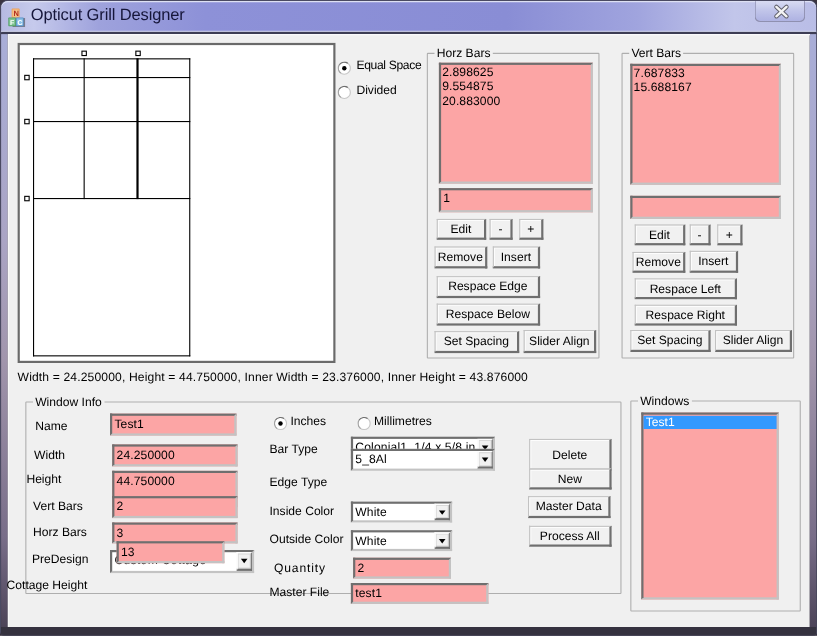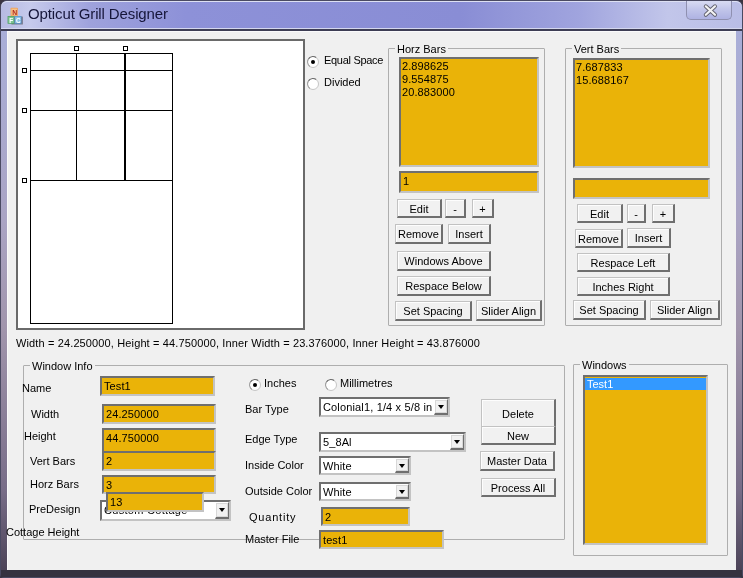--- a/index.html
+++ b/index.html
@@ -28,21 +28,21 @@
   background:linear-gradient(180deg,#d8dbf2 0%,#c2c6ea 45%,#aeb2e2 100%);
   border:1px solid #8f90b0; border-top:none; border-radius:0 0 5px 5px; }
 
 #cv { position:absolute; left:16px; top:39px; width:289px; height:291px; background:#fff; border:2px solid #6a6a6a; }
 .k { position:absolute; background:#000; }
 .hnd { position:absolute; width:5px; height:5px; background:#fff; border:1px solid #000; }
 
 .tx { display:inline-block; white-space:pre; }
 .gb { position:absolute; border:1px solid #aeaeae; border-radius:1px; }
 .gb > span { position:absolute; top:-6px; left:6px; background:#f0f0f0; padding:0 2px; font-size:11px; color:#000; white-space:nowrap; }
-.lb, .tf { position:absolute; background:#eab308; border:2px solid; border-color:#6f6f6f #c3c3c3 #c3c3c3 #6f6f6f; font-size:11px; color:#000; }
+.lb, .tf { position:absolute; background:#fca5a5; border:2px solid; border-color:#6f6f6f #c3c3c3 #c3c3c3 #6f6f6f; font-size:11px; color:#000; }
 .lb .it { line-height:12.9px; padding:1px 0 0 1px; letter-spacing:0.1px; }
 .tf .tx { position:absolute; left:2px; top:1.5px; letter-spacing:0.1px; }
 .btn { position:absolute; background:#f1f1f1; border-style:solid; border-width:1px 2px 2px 1px; border-color:#c2c2c2 #6f6f6f #6f6f6f #c2c2c2; box-shadow:inset 1px 1px 0 #fdfdfd;
   display:flex; align-items:center; justify-content:center; font-size:11px; color:#000; white-space:nowrap; }
 .btn .tx { margin-top:1.5px; }
 .lab { position:absolute; font-size:11px; color:#000; white-space:nowrap; }
 .rad { position:absolute; width:12px; height:12px; border-radius:50%; background:#fff;
   border:1px solid #c6c6c6; }
 .rad::before { content:""; position:absolute; left:-1px; top:-1px; width:12px; height:12px; border-radius:50%;
   border:1.5px solid transparent; border-top-color:#6e6e6e; border-left-color:#a2a2a2; box-sizing:border-box; transform:rotate(-10deg); }
@@ -127,21 +127,21 @@
 <div class="btn" style="left:472px;top:199px;width:22px;height:19px">
     <span class="tx">+</span>
   </div>
 <div class="btn" style="left:395px;top:224px;width:48px;height:20px">
     <span class="tx">Remove</span>
   </div>
 <div class="btn" style="left:448px;top:224px;width:43px;height:20px">
     <span class="tx">Insert</span>
   </div>
 <div class="btn" style="left:397px;top:251px;width:94px;height:20px">
-    <span class="tx">Windows Above</span>
+    <span class="tx">Respace Edge</span>
   </div>
 <div class="btn" style="left:397px;top:276px;width:94px;height:20px">
     <span class="tx">Respace Below</span>
   </div>
 <div class="btn" style="left:395px;top:301px;width:77px;height:20px">
     <span class="tx">Set Spacing</span>
   </div>
 <div class="btn" style="left:476px;top:300px;width:66px;height:21px">
     <span class="tx">Slider Align</span>
   </div>
@@ -165,35 +165,35 @@
 <div class="btn" style="left:575px;top:229px;width:48px;height:19px">
     <span class="tx">Remove</span>
   </div>
 <div class="btn" style="left:627px;top:228px;width:44px;height:20px">
     <span class="tx">Insert</span>
   </div>
 <div class="btn" style="left:577px;top:253px;width:93px;height:19px">
     <span class="tx">Respace Left</span>
   </div>
 <div class="btn" style="left:577px;top:277px;width:93px;height:19px">
-    <span class="tx">Inches Right</span>
+    <span class="tx">Respace Right</span>
   </div>
 <div class="btn" style="left:573px;top:300px;width:73px;height:20px">
     <span class="tx">Set Spacing</span>
   </div>
 <div class="btn" style="left:650px;top:300px;width:70px;height:20px">
     <span class="tx">Slider Align</span>
   </div>
 
 <div class="lab" style="left:16px;top:337px"><span class="tx" style="letter-spacing:0.13px">Width = 24.250000, Height = 44.750000, Inner Width = 23.376000, Inner Height = 43.876000</span></div>
 
 <div class="gb" style="left:23px;top:365px;width:542px;height:175px">
     <span><span class="tx">Window Info</span></span>
   </div>
-<div class="lab" style="left:22px;top:382px"><span class="tx">Name</span></div>
+<div class="lab" style="left:32px;top:382px"><span class="tx">Name</span></div>
 <div class="tf" style="left:100px;top:376px;width:115px;height:20px">
     <span class="tx">Test1</span>
   </div>
 <div class="lab" style="left:31px;top:408px"><span class="tx">Width</span></div>
 <div class="tf" style="left:102px;top:404px;width:114px;height:20px">
     <span class="tx">24.250000</span>
   </div>
 <div class="lab" style="left:24px;top:430px"><span class="tx">Height</span></div>
 <div class="tf" style="left:102px;top:428px;width:114px;height:33px">
     <span class="tx">44.750000</span>
@@ -219,21 +219,21 @@
 <div class="rad on" style="left:249px;top:379px"></div>
 <div class="lab" style="left:264px;top:377px"><span class="tx">Inches</span></div>
 <div class="rad" style="left:325px;top:379px"></div>
 <div class="lab" style="left:340px;top:377px"><span class="tx">Millimetres</span></div>
 <div class="lab" style="left:245px;top:403px"><span class="tx">Bar Type</span></div>
 <div class="cmb" style="left:319px;top:397px;width:131px;height:20px">
     <span class="tx" style="letter-spacing:0.15px">Colonial1, 1/4 x 5/8 in</span>
     <b></b>
   </div>
 <div class="lab" style="left:245px;top:433px"><span class="tx">Edge Type</span></div>
-<div class="cmb" style="left:319px;top:432px;width:147px;height:20px">
+<div class="cmb" style="left:319px;top:408px;width:131px;height:20px">
     <span class="tx">5_8Al</span>
     <b></b>
   </div>
 <div class="lab" style="left:245px;top:459px"><span class="tx">Inside Color</span></div>
 <div class="cmb" style="left:319px;top:456px;width:92px;height:19px">
     <span class="tx">White</span>
     <b></b>
   </div>
 <div class="lab" style="left:245px;top:485px"><span class="tx">Outside Color</span></div>
 <div class="cmb" style="left:319px;top:482px;width:92px;height:19px">

